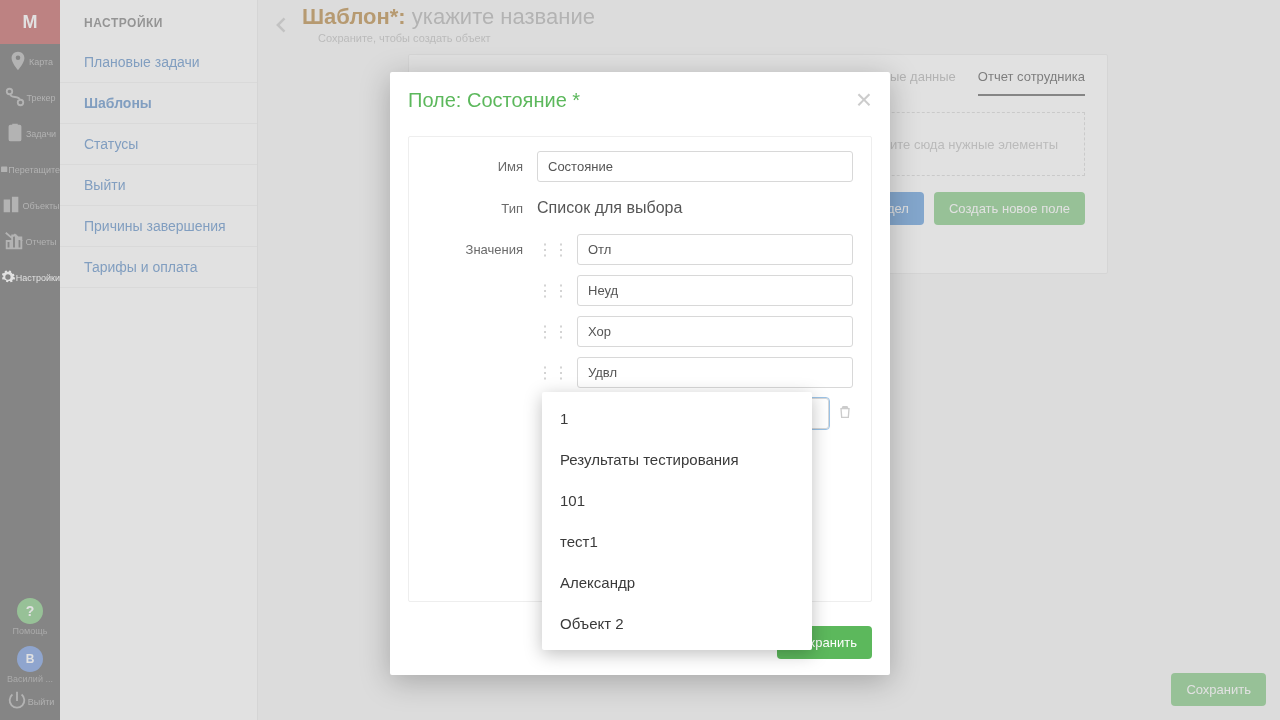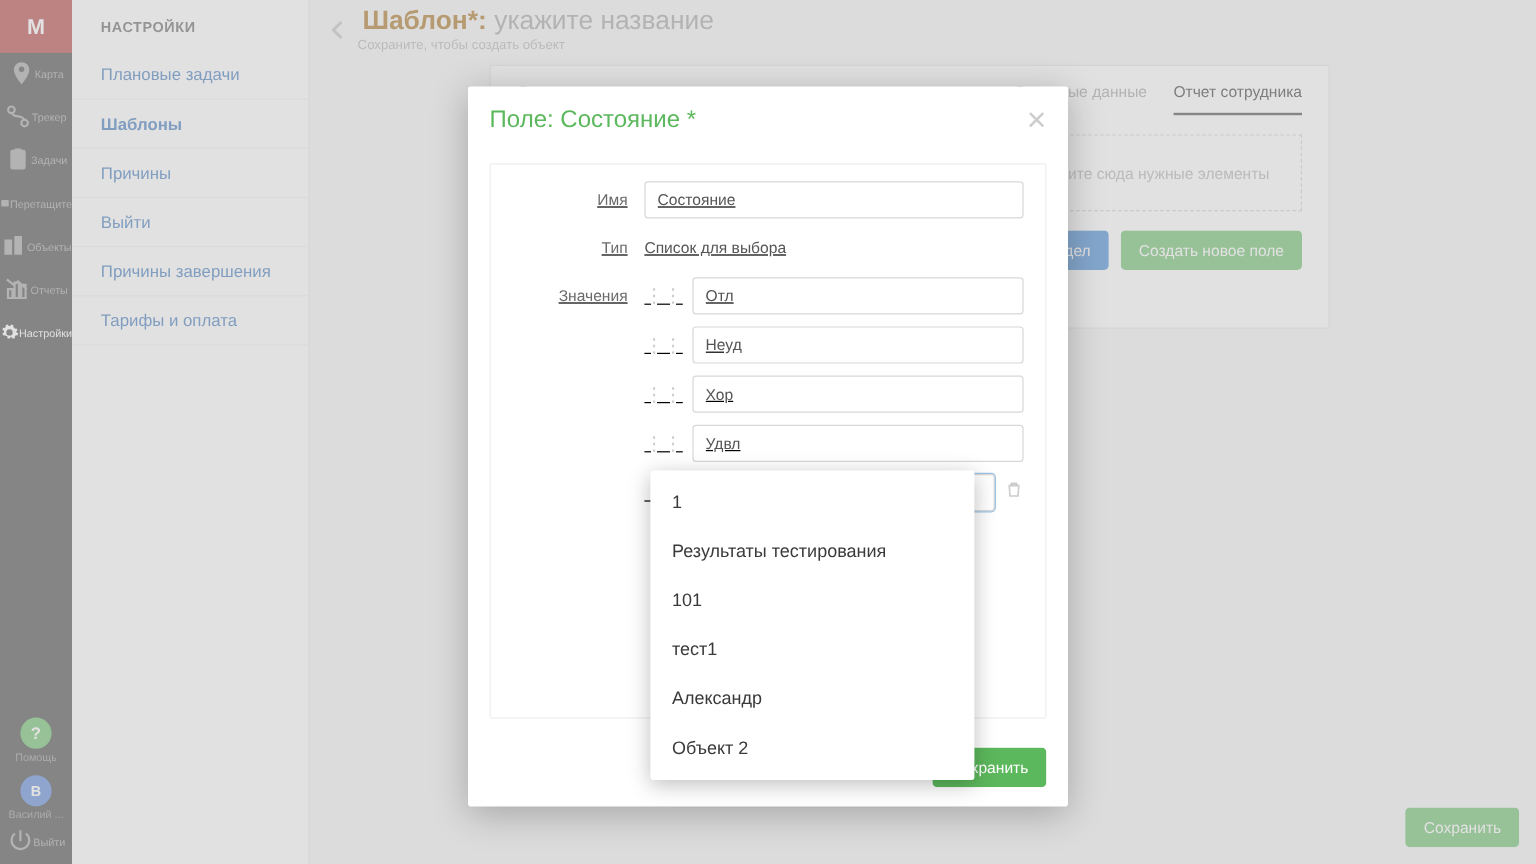--- a/index.html
+++ b/index.html
@@ -18,46 +18,46 @@
   
   .sidebar { position: absolute; left: 60px; top: 0; width: 198px; height: 720px; background: #fff; border-right: 1px solid #e4e4e4; }
   .sidebar .title { font-size: 12px; font-weight: bold; color: #555; padding: 16px 24px 12px; letter-spacing: .5px; }
   .sidebar .link { display: block; padding: 12px 24px; font-size: 14px; color: #2a6ab5; border-bottom: 1px solid #eee; cursor: pointer; }
   .sidebar .link.active { font-weight: bold; }
   
   .main { position: absolute; left: 258px; top: 0; right: 0; height: 720px; }
   .back { position: absolute; left: 14px; top: 12px; color: #bbb; cursor: pointer; }
   .pageTitle { position: absolute; left: 44px; top: 4px; font-size: 22px; color: #999; }
   .pageTitle .strong { color: #a16207; font-weight: 700; }
-  .pageSub { position: absolute; left: 40px; top: 32px; font-size: 11px; color: #aaa; }
+  .pageSub { position: absolute; left: 60px; top: 32px; font-size: 11px; color: #aaa; }
   
   .card { position: absolute; left: 150px; top: 54px; width: 700px; height: 220px; background: #fff; border: 1px solid #e4e4e4; border-radius: 2px; }
   .tabs { display: flex; gap: 28px; padding: 14px 22px 0; font-size: 13px; color: #999; }
   .tabs .tab { padding-bottom: 10px; cursor: pointer; }
   .tabs .tab.active { color: #222; border-bottom: 2px solid #333; font-weight: 500; }
   .drop { margin: 16px 22px; border: 1px dashed #ccc; color: #aaa; font-size: 13px; padding: 26px; height: 64px; display:flex; align-items:center; }
   .cardbtns { display: flex; gap: 10px; justify-content: flex-end; padding: 0 22px; }
   .btn { display: inline-flex; align-items: center; justify-content: center; border-radius: 4px; font-size: 13px; padding: 8px 14px; cursor: pointer; border: 1px solid transparent; }
   .btn-blue { background: #2f7dd1; color: #fff; }
   .btn-green { background: #5cb85c; color: #fff; }
   .save-float { position: absolute; right: 14px; bottom: 14px; }
   
   .overlay { position: absolute; inset: 0; background: rgba(200,200,200,.55); }
   
   .modal { position: absolute; left: 390px; top: 72px; width: 500px; background: #fff; border-radius: 2px; box-shadow: 0 6px 30px rgba(0,0,0,.25); }
   .modal .mhead { display: flex; align-items: center; justify-content: space-between; padding: 14px 18px; }
   .modal .mtitle { font-size: 20px; color: #5cb85c; font-weight: 400; }
   .modal .close { color: #ccc; font-size: 28px; line-height: 1; cursor: pointer; }
   .modal .mbody { padding: 8px 18px 12px; }
-  .formcard { background: #fff; border: 1px solid #eee; border-radius: 2px; padding: 14px 18px 22px; text-decoration: underline; }
+  .formcard { background: #fff; border: 1px solid #eee; border-radius: 2px; padding: 14px 18px 22px; }
   .row { display: flex; align-items: center; margin-bottom: 10px; }
   .row label { width: 110px; text-align: right; font-size: 13px; color: #6a6a6a; padding-right: 14px; }
   .row .ctl { flex: 1; display: flex; align-items: center; gap: 8px; }
   .txt { flex: 1; border: 1px solid #d8d8d8; border-radius: 3px; padding: 7px 10px; font-size: 13px; color: #555; }
-  .static { font-size: 13px; color: #555; padding: 7px 0; }
+  .static { font-size: 16px; color: #555; padding: 7px 0; }
   .grip { color: #ccc; cursor: grab; }
   .trash { color: #ccc; cursor: pointer; }
   .mbuttons { display: flex; justify-content: flex-end; padding: 12px 18px 16px; }
   
   .sugg { position: absolute; left: 542px; top: 392px; width: 270px; background: #fff; box-shadow: 0 4px 18px rgba(0,0,0,.25); border-radius: 2px; padding: 6px 0; }
   .sugg .opt { padding: 12px 18px; font-size: 15px; color: #3a3a3a; cursor: pointer; }
   .sugg .opt + .opt { }
 </style>
 </head>
 <body>
@@ -116,21 +116,21 @@
         <path d="M12 2v10m-5-7a8 8 0 1010 0" fill="none" stroke="#999" stroke-width="2"></path>
       </svg>
       <span>Выйти</span>
     </div>
 </div>
 
 <div class="sidebar">
   <div class="title">НАСТРОЙКИ</div>
   <a class="link">Плановые задачи</a>
   <a class="link active">Шаблоны</a>
-  <a class="link">Причины</a>
+  <a class="link">Статусы</a>
   <a class="link">Выйти</a>
   <a class="link">Причины завершения</a>
   <a class="link">Тарифы и оплата</a>
 </div>
 
 <div class="main">
   <div class="back">
     <svg width="20" height="26" viewBox="0 0 24 24">
         <path d="M15 4l-8 8 8 8" fill="none" stroke="#bbb" stroke-width="3"></path>
       </svg>

